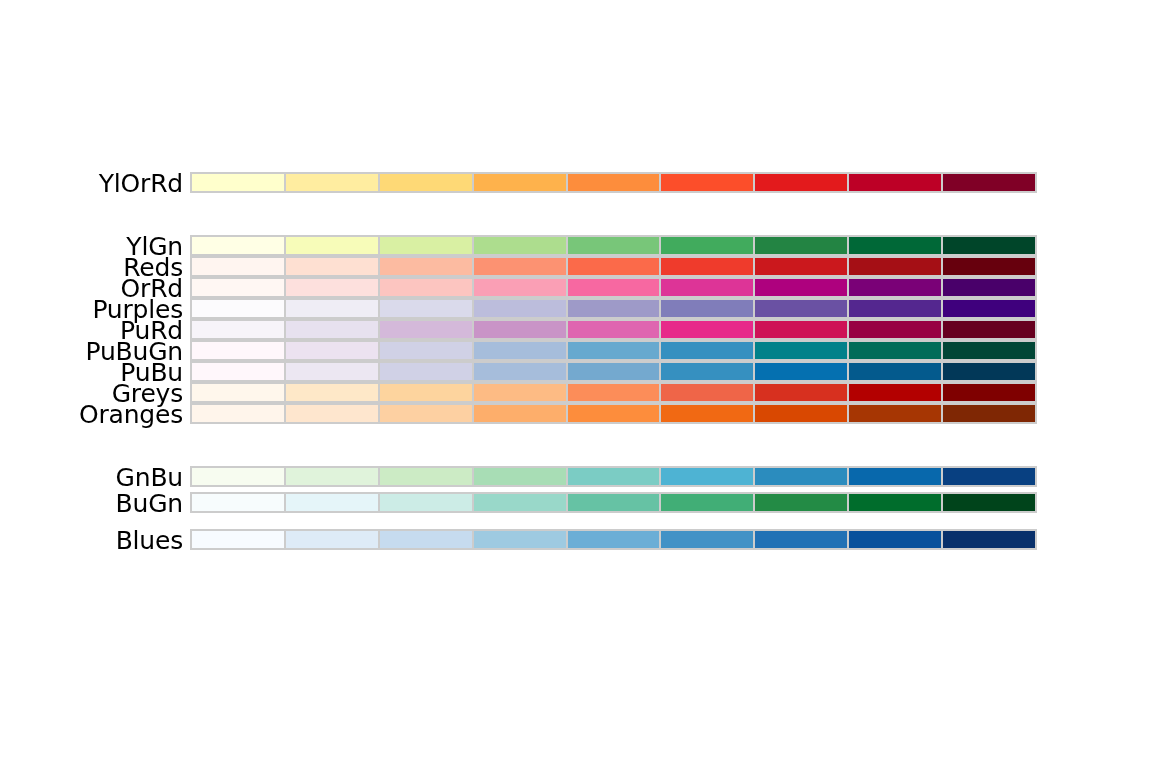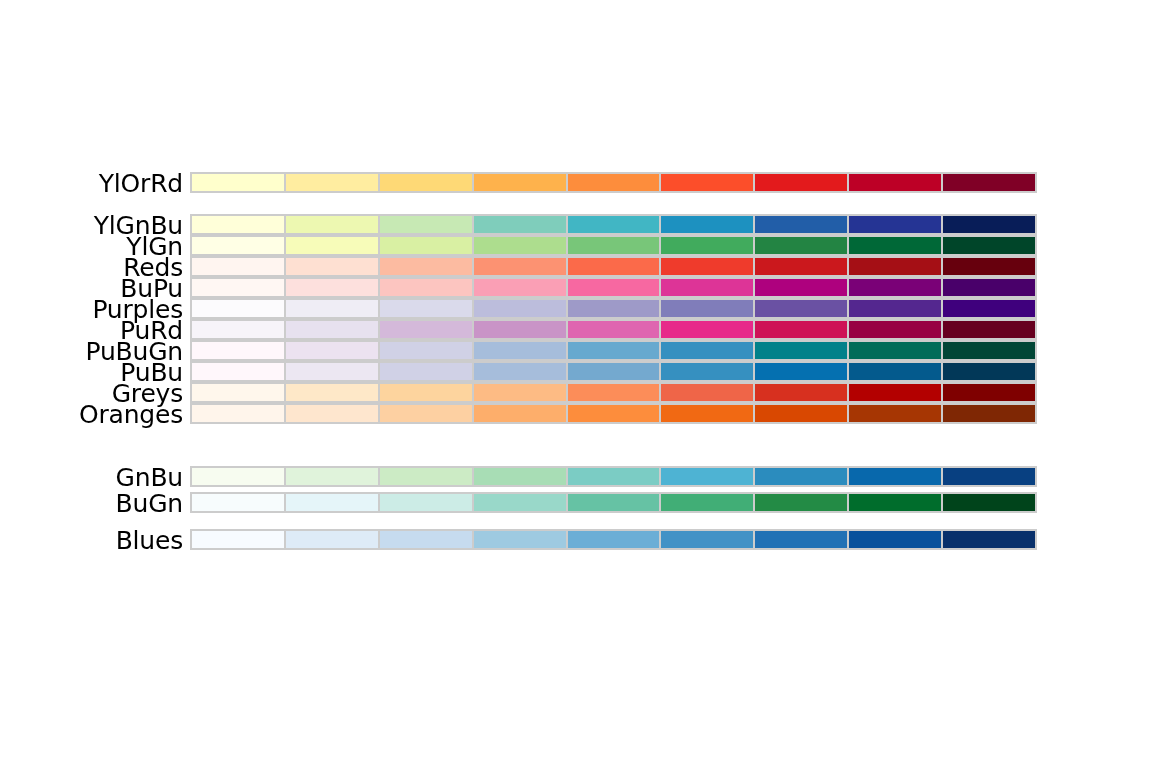--- a/index.html
+++ b/index.html
@@ -74,34 +74,20 @@
           <div class="cmap-swatch" style="background-color: rgb(255, 237, 160);"></div>
           <div class="cmap-swatch" style="background-color: rgb(254, 217, 118);"></div>
           <div class="cmap-swatch" style="background-color: rgb(254, 178, 76);"></div>
           <div class="cmap-swatch" style="background-color: rgb(253, 141, 60);"></div>
           <div class="cmap-swatch" style="background-color: rgb(252, 78, 42);"></div>
           <div class="cmap-swatch" style="background-color: rgb(227, 26, 28);"></div>
           <div class="cmap-swatch" style="background-color: rgb(189, 0, 38);"></div>
           <div class="cmap-swatch" style="background-color: rgb(128, 0, 38);"></div>
         </div>
       </div>
-      <div class="cmap-row" style="top: 214px;">
-        <div class="cmap-label">YlGnBu</div>
-        <div class="cmap-strip">
-          <div class="cmap-swatch" style="background-color: rgb(255, 255, 217);"></div>
-          <div class="cmap-swatch" style="background-color: rgb(237, 248, 177);"></div>
-          <div class="cmap-swatch" style="background-color: rgb(199, 233, 180);"></div>
-          <div class="cmap-swatch" style="background-color: rgb(127, 205, 187);"></div>
-          <div class="cmap-swatch" style="background-color: rgb(65, 182, 196);"></div>
-          <div class="cmap-swatch" style="background-color: rgb(29, 145, 192);"></div>
-          <div class="cmap-swatch" style="background-color: rgb(34, 94, 168);"></div>
-          <div class="cmap-swatch" style="background-color: rgb(37, 52, 148);"></div>
-          <div class="cmap-swatch" style="background-color: rgb(8, 29, 88);"></div>
-        </div>
-      </div>
       <div class="cmap-row" style="top: 235px;">
         <div class="cmap-label">YlGn</div>
         <div class="cmap-strip">
           <div class="cmap-swatch" style="background-color: rgb(255, 255, 229);"></div>
           <div class="cmap-swatch" style="background-color: rgb(247, 252, 185);"></div>
           <div class="cmap-swatch" style="background-color: rgb(217, 240, 163);"></div>
           <div class="cmap-swatch" style="background-color: rgb(173, 221, 142);"></div>
           <div class="cmap-swatch" style="background-color: rgb(120, 198, 121);"></div>
           <div class="cmap-swatch" style="background-color: rgb(65, 171, 93);"></div>
           <div class="cmap-swatch" style="background-color: rgb(35, 132, 67);"></div>
@@ -117,21 +103,21 @@
           <div class="cmap-swatch" style="background-color: rgb(252, 187, 161);"></div>
           <div class="cmap-swatch" style="background-color: rgb(252, 146, 114);"></div>
           <div class="cmap-swatch" style="background-color: rgb(251, 106, 74);"></div>
           <div class="cmap-swatch" style="background-color: rgb(239, 59, 44);"></div>
           <div class="cmap-swatch" style="background-color: rgb(203, 24, 29);"></div>
           <div class="cmap-swatch" style="background-color: rgb(165, 15, 21);"></div>
           <div class="cmap-swatch" style="background-color: rgb(103, 0, 13);"></div>
         </div>
       </div>
       <div class="cmap-row" style="top: 277px;">
-        <div class="cmap-label">BuPu</div>
+        <div class="cmap-label">OrRd</div>
         <div class="cmap-strip">
           <div class="cmap-swatch" style="background-color: rgb(255, 247, 243);"></div>
           <div class="cmap-swatch" style="background-color: rgb(253, 224, 221);"></div>
           <div class="cmap-swatch" style="background-color: rgb(252, 197, 192);"></div>
           <div class="cmap-swatch" style="background-color: rgb(250, 159, 181);"></div>
           <div class="cmap-swatch" style="background-color: rgb(247, 104, 161);"></div>
           <div class="cmap-swatch" style="background-color: rgb(221, 52, 151);"></div>
           <div class="cmap-swatch" style="background-color: rgb(174, 1, 126);"></div>
           <div class="cmap-swatch" style="background-color: rgb(122, 1, 119);"></div>
           <div class="cmap-swatch" style="background-color: rgb(73, 0, 106);"></div>

